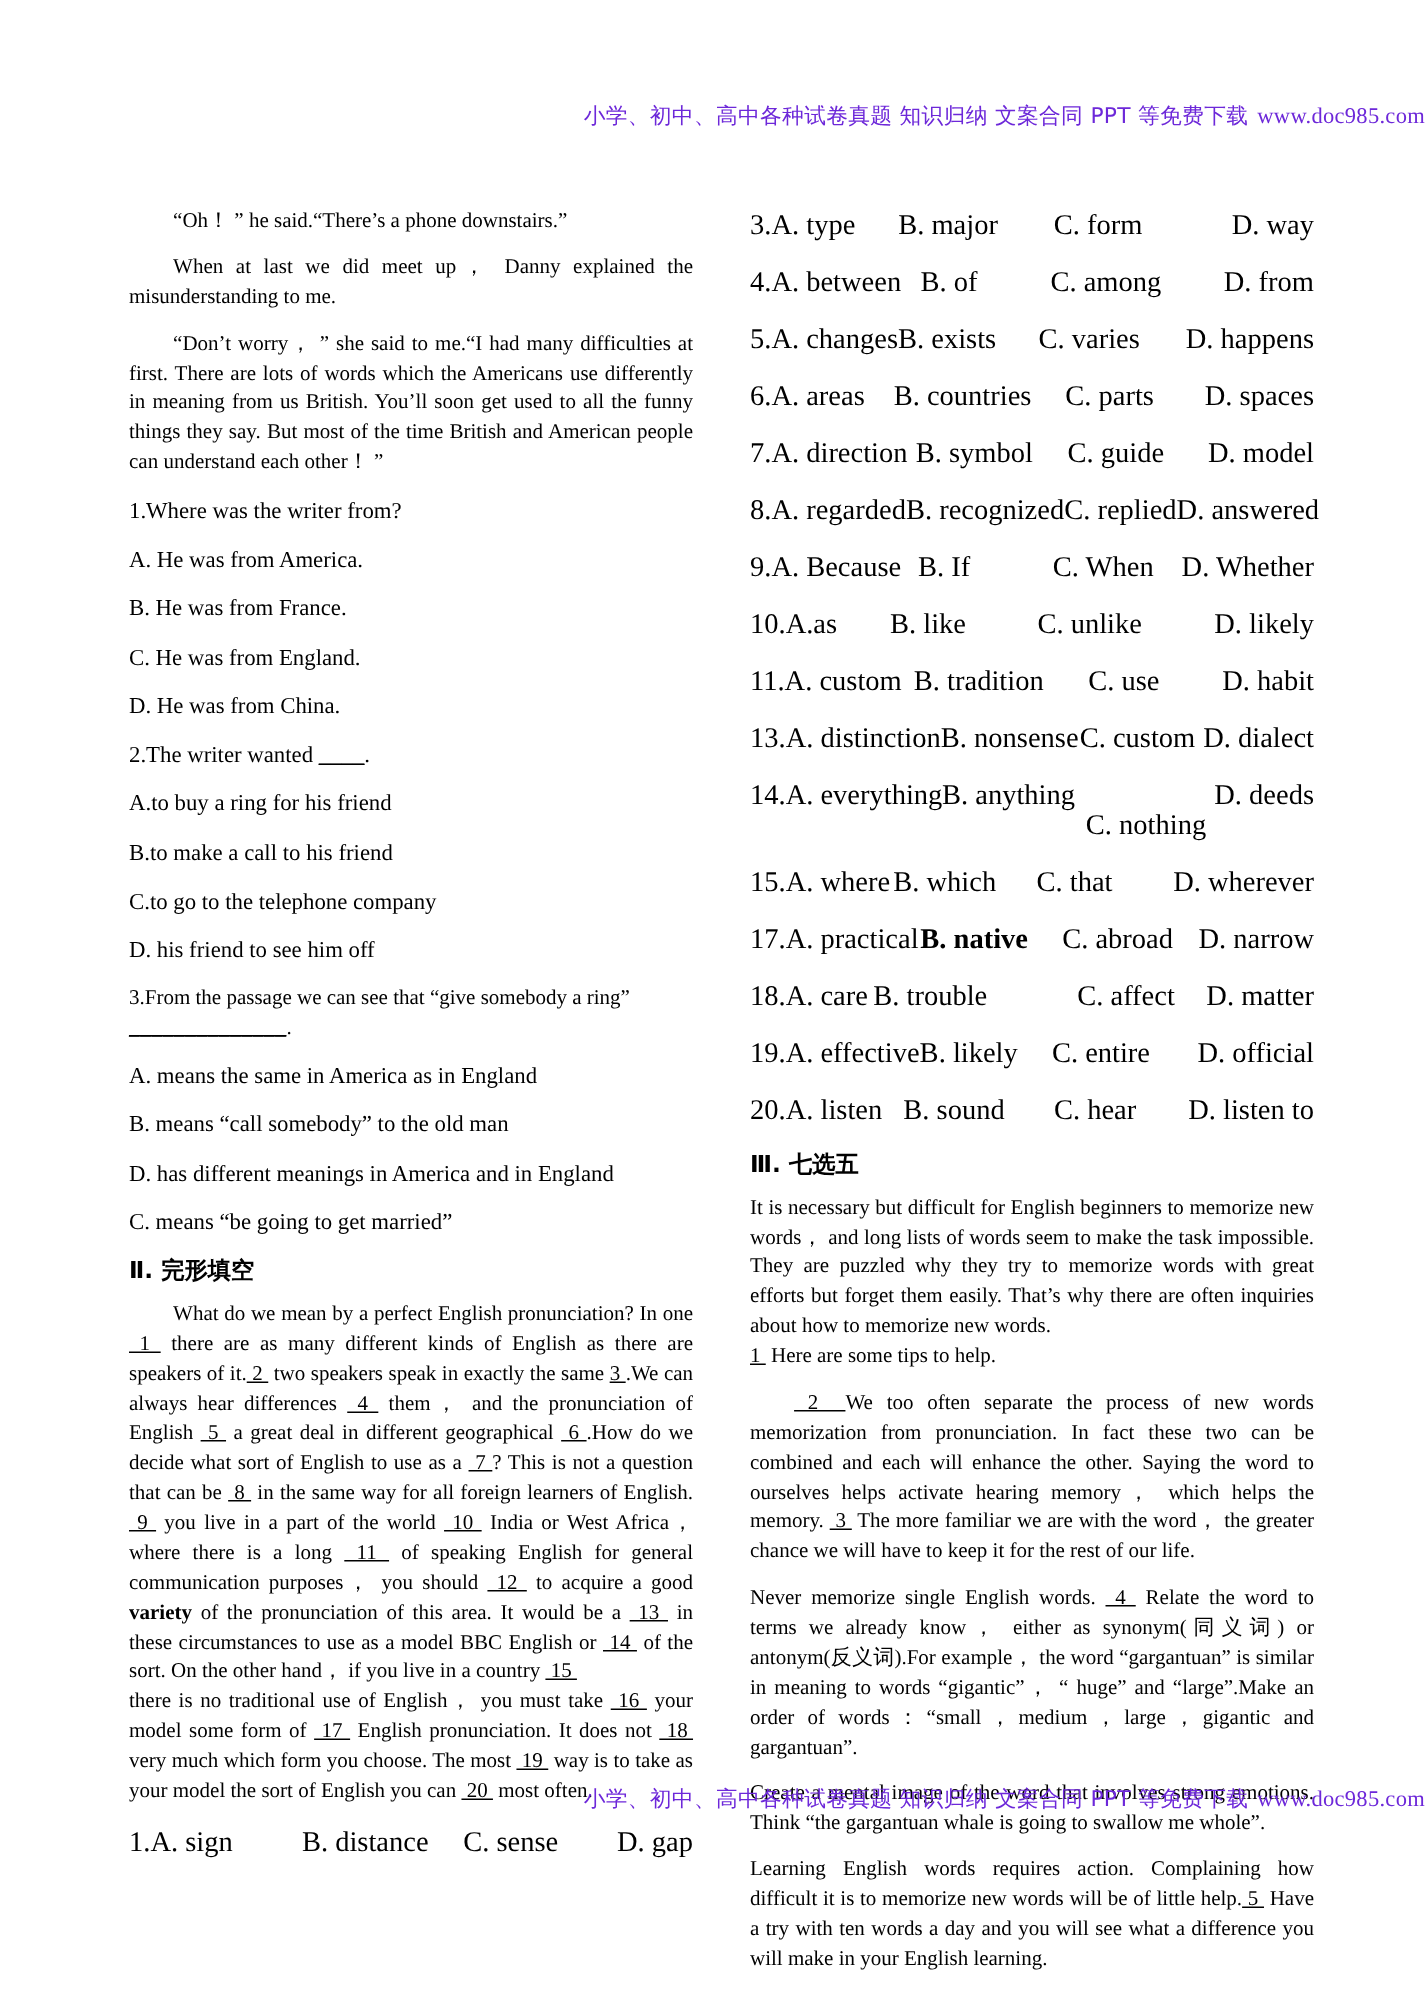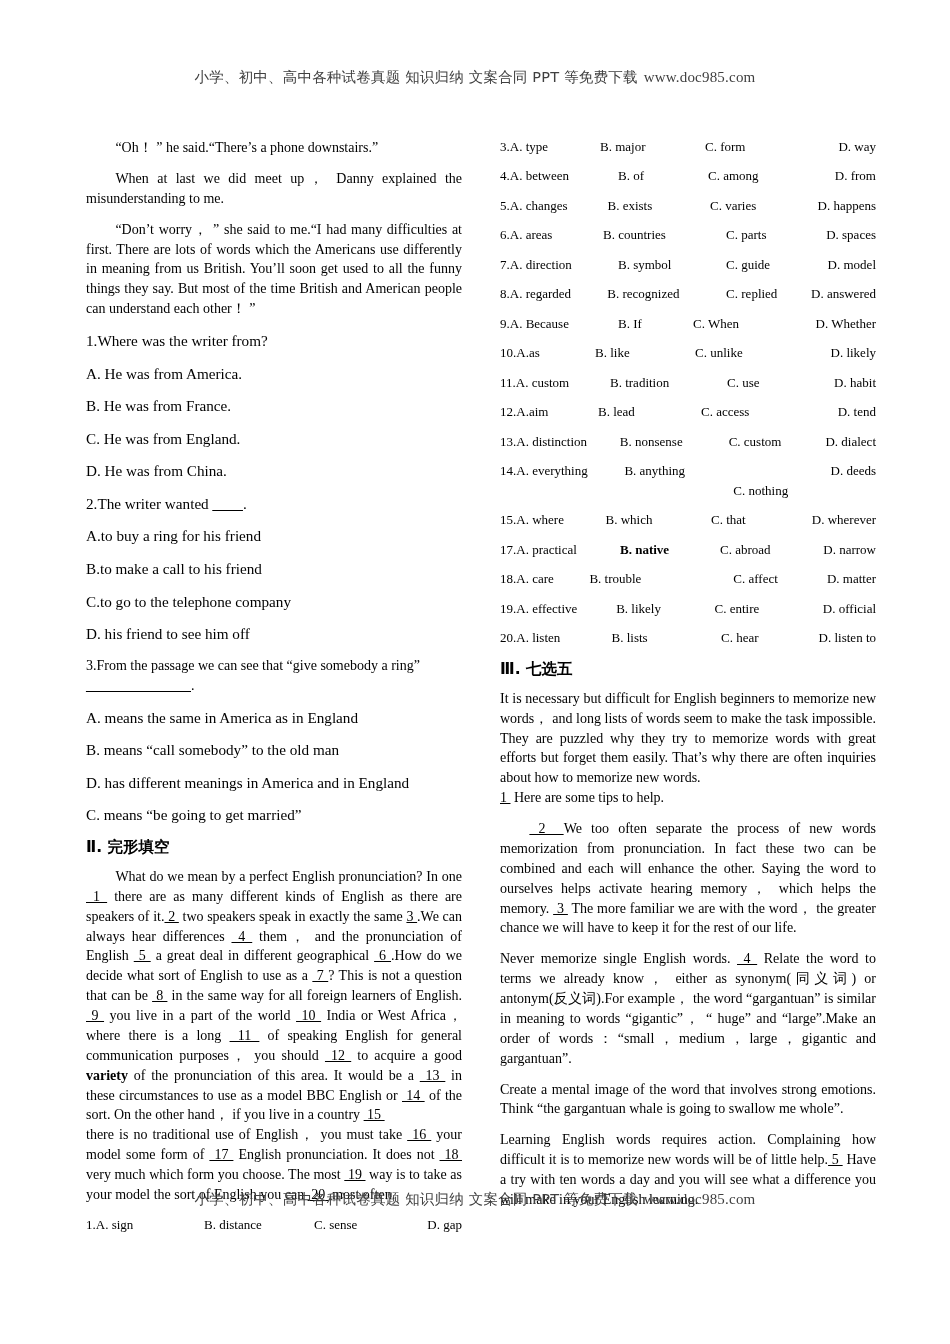--- a/index.html
+++ b/index.html
@@ -19,24 +19,24 @@
   .page {
     position: relative;
     width: 950px;
     height: 1344px;
     box-sizing: border-box;
   }
   .watermark {
     position: absolute;
     left: 0;
     width: 950px;
-    text-align: center;
+    text-align: right;
     font-family: "DejaVu Sans", "Liberation Sans", sans-serif;
     font-size: 14.5px;
-    color: #404040;
+    color: #6d28d9;
     letter-spacing: 0.2px;
     white-space: nowrap;
   }
   .watermark .url {
     font-family: "Liberation Serif", "DejaVu Serif", serif;
     font-size: 15px;
     padding-left: 6px;
   }
   .watermark-top { top: 68px; }
   .watermark-bottom { top: 1190px; }
@@ -88,21 +88,21 @@
   .blank-long {
     text-decoration: underline;
     white-space: pre;
     letter-spacing: 0.5px;
   }
   b, .bold { font-weight: bold; }
 
   
   .opt-row {
     display: flex;
-    font-size: 13px;
+    font-size: 19px;
     line-height: 1.42;
     margin: 0 0 11px 0;
     white-space: nowrap;
   }
   .opt-row .oa { }
   .opt-row .ob { }
   .opt-row .oc { }
   .opt-row .od { margin-left: auto; }
 </style>
 </head>
@@ -190,42 +190,36 @@
           </div>
           <div class="opt-row">
             <span class="oa" style="width: 120px;"><span>8.</span><span>A. regarded</span></span>
             <span class="ob" style="width: 133px;">B. recognized</span>
             <span class="oc" style="width: 95px;">C. replied</span>
             <span class="od">D. answered</span>
           </div>
           <div class="opt-row">
             <span class="oa" style="width: 118px;"><span>9.</span><span>A. Because</span></span>
             <span class="ob" style="width: 75px;">B. If</span>
-            <span class="oc" style="width: 110px;">C. When</span>
+            <span class="oc" style="width: 110px; text-align: center;">C. When</span>
             <span class="od">D. Whether</span>
           </div>
           <div class="opt-row">
             <span class="oa" style="width: 95px;"><span>10.</span><span>A.as</span></span>
             <span class="ob" style="width: 100px;">B. like</span>
             <span class="oc" style="width: 120px;">C. unlike</span>
             <span class="od">D. likely</span>
           </div>
           <div class="opt-row">
             <span class="oa" style="width: 110px;"><span>11.</span><span>A. custom</span></span>
             <span class="ob" style="width: 117px;">B. tradition</span>
             <span class="oc" style="width: 90px;">C. use</span>
             <span class="od">D. habit</span>
           </div>
           <div class="opt-row">
-            <span class="oa" style="width: 98px;"><span>12.</span><span>A.aim</span></span>
-            <span class="ob" style="width: 103px;">B. lead</span>
-            <span class="oc" style="width: 118px;">C. access</span>
-            <span class="od">D. tend</span>
-          </div>
-          <div class="opt-row">
             <span class="oa" style="width: 130px;"><span>13.</span><span>A. distinction</span></span>
             <span class="ob" style="width: 118px;">B. nonsense</span>
             <span class="oc" style="width: 105px;">C. custom</span>
             <span class="od">D. dialect</span>
           </div>
           <div class="opt-row">
             <span class="oa" style="width: 128px;"><span>14.</span><span>A. everything</span></span>
             <span class="ob" style="width: 112px;">B. anything</span>
             <span class="oc" style="width: 100px; margin-top: 20px;">C. nothing</span>
             <span class="od">D. deeds</span>
@@ -249,21 +243,21 @@
             <span class="od">D. matter</span>
           </div>
           <div class="opt-row">
             <span class="oa" style="width: 118px;"><span>19.</span><span>A. effective</span></span>
             <span class="ob" style="width: 100px;">B. likely</span>
             <span class="oc" style="width: 110px;">C. entire</span>
             <span class="od">D. official</span>
           </div>
           <div class="opt-row">
             <span class="oa" style="width: 112px;"><span>20.</span><span>A. listen</span></span>
-            <span class="ob" style="width: 110px;">B. lists</span>
+            <span class="ob" style="width: 110px;">B. sound</span>
             <span class="oc" style="width: 98px;">C. hear</span>
             <span class="od">D. listen to</span>
           </div>
         </div>
 
       <div class="section-head">Ⅲ. 七选五</div>
 
       <p class="just"><span>It is necessary but difficult for English beginners to memorize new words， and long lists of words seem to make the task impossible. They are puzzled why they try to memorize words with great efforts but forget them easily. That’s why there are often inquiries about how to memorize new words.</span><br><span class="blank">1 </span><span> Here are some tips to help.</span></p>
 
       <p class="just indent"><span class="blank"> 2  </span><span>We too often separate the process of new words memorization from pronunciation. In fact these two can be combined and each will enhance the other. Saying the word to ourselves helps activate hearing memory， which helps the memory. </span><span class="blank"> 3 </span><span> The more familiar we are with the word， the greater chance we will have to keep it for the rest of our life.</span></p>

